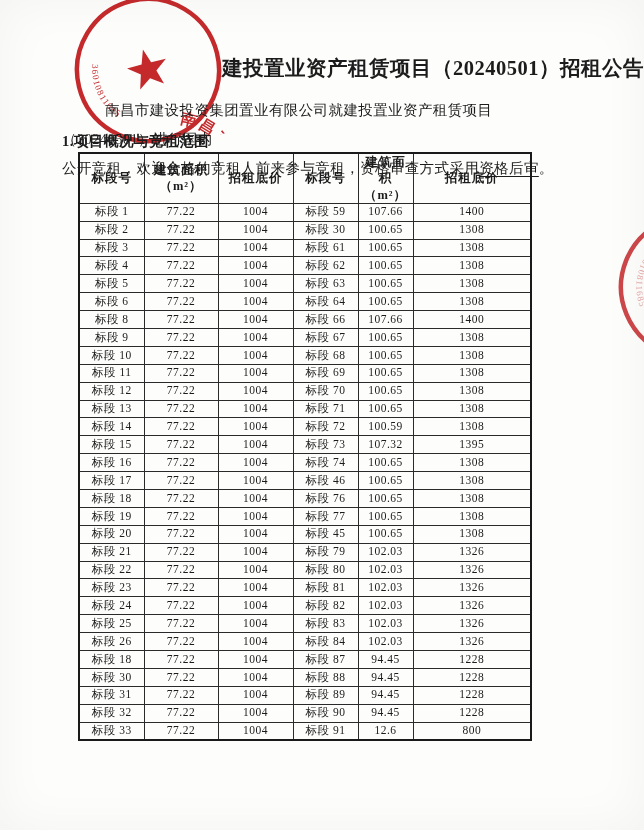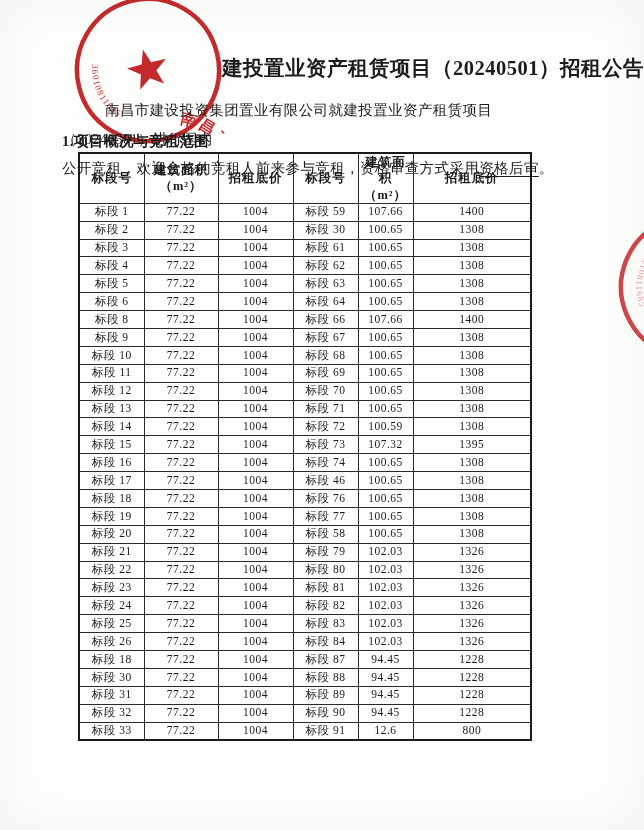--- a/index.html
+++ b/index.html
@@ -259,21 +259,21 @@
           <td>77.22</td>
           <td>1004</td>
           <td>标段 77</td>
           <td>100.65</td>
           <td>1308</td>
         </tr>
         <tr>
           <td>标段 20</td>
           <td>77.22</td>
           <td>1004</td>
-          <td>标段 58</td>
+          <td>标段 45</td>
           <td>100.65</td>
           <td>1308</td>
         </tr>
         <tr>
           <td>标段 21</td>
           <td>77.22</td>
           <td>1004</td>
           <td>标段 79</td>
           <td>102.03</td>
           <td>1326</td>

